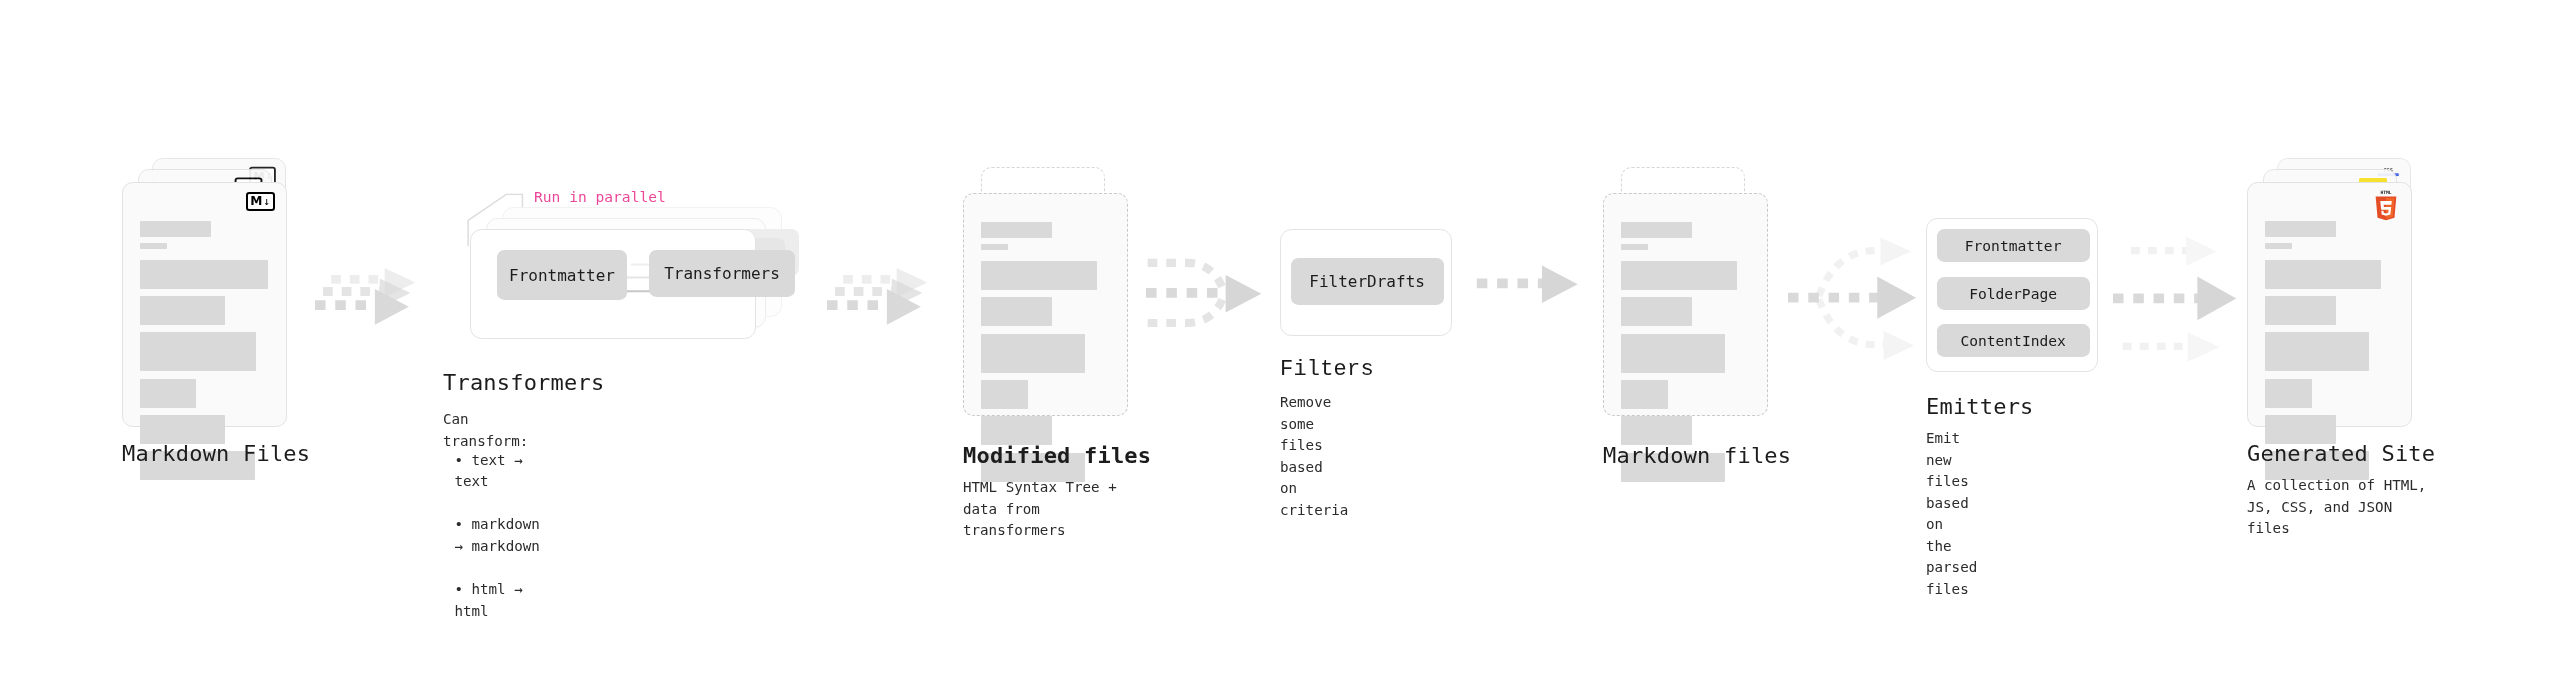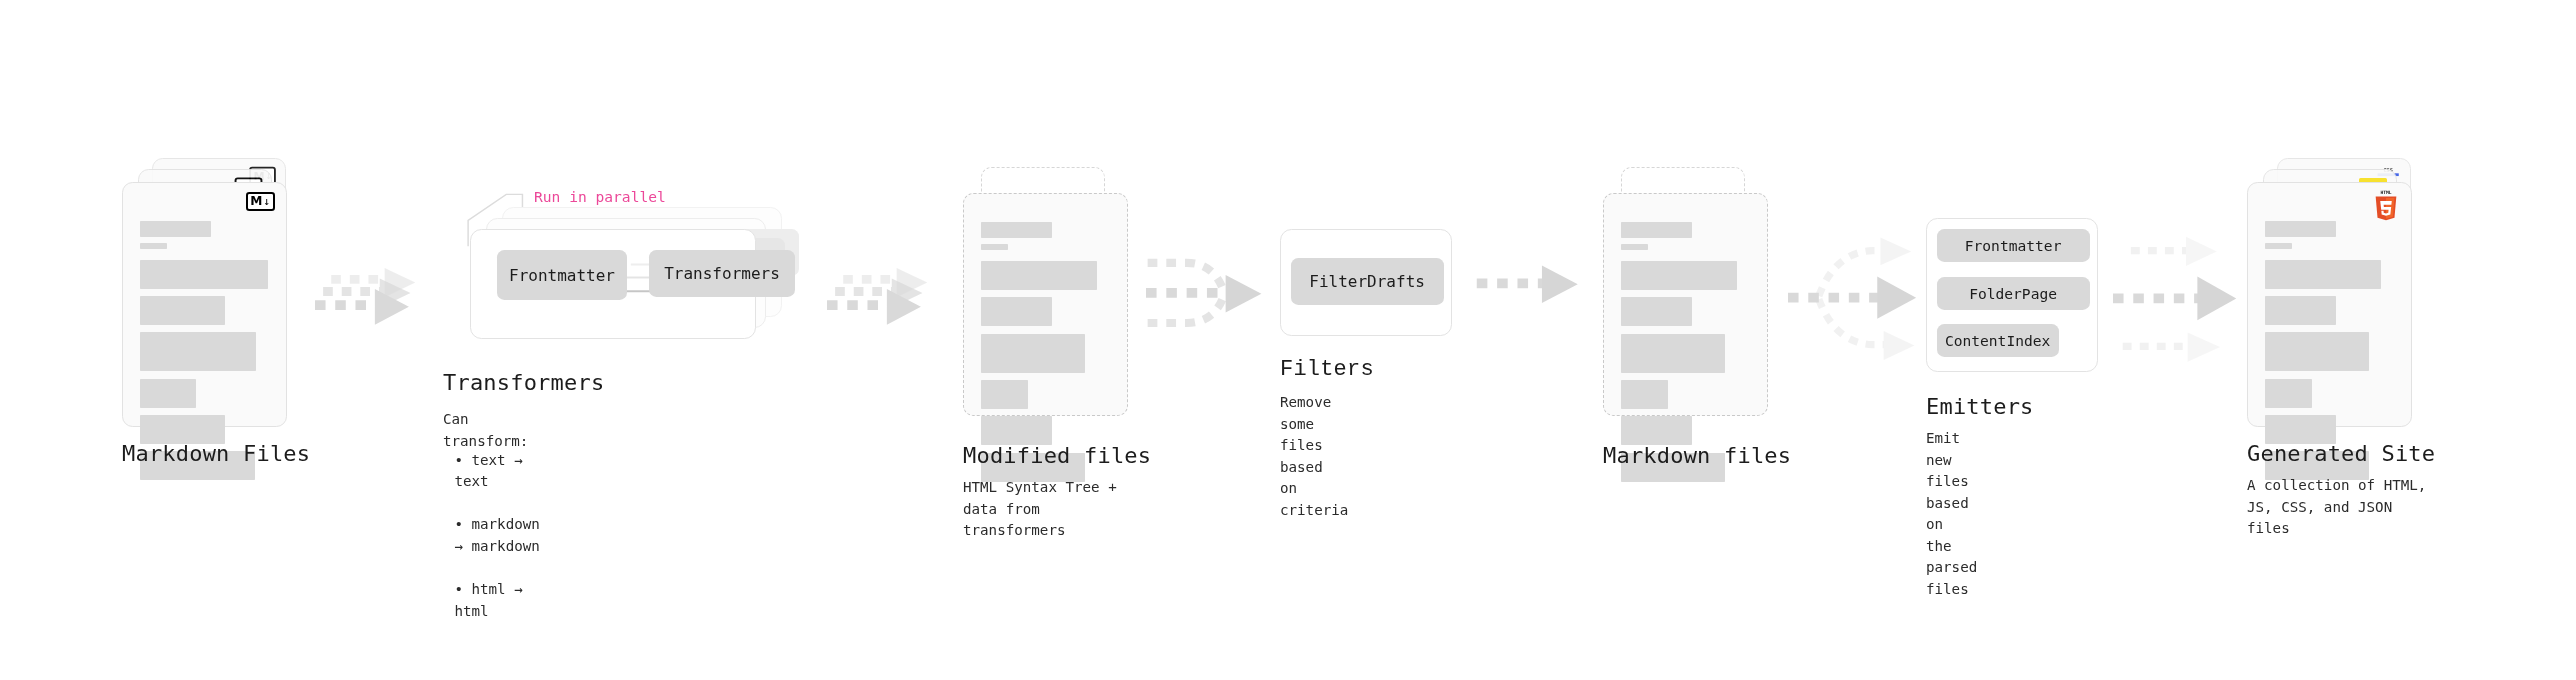--- a/index.html
+++ b/index.html
@@ -278,21 +278,21 @@
           <div class="doc-line tall" style="width:89%;"></div>
           <div class="doc-line tall" style="width:54%;"></div>
           <div class="doc-line tall2" style="width:80%;"></div>
           <div class="doc-line tall" style="width:36%;"></div>
           <div class="doc-line tall" style="width:54%;"></div>
           <div class="doc-line tall" style="width:80%;"></div>
         </div>
       </div>
     </div>
 
-    <div class="stage-label" style="position:absolute; left:0px; top:276px;">Modified files</div>
+    <div class="stage-label" style="position:absolute; left:0px; top:276px;font-weight:bold;">Modified files</div>
     <div class="stage-sub" style="position:absolute; left:0px; top:310px;">HTML Syntax Tree +
 data from transformers</div>
   </div>
 
   <svg width="130" height="106" style="left:1146px; top:248px;" viewBox="0 0 160 130">
     <g>
       <path d="M 2 18 L 50 18 Q 84 18 96 54" fill="none" stroke="#e4e4e4" stroke-width="10" stroke-dasharray="12 11"></path>
       <path d="M 2 92 L 50 92 Q 84 92 96 58" fill="none" stroke="#e4e4e4" stroke-width="10" stroke-dasharray="12 11"></path>
       <line x1="0" y1="55" x2="104" y2="55" stroke="#d9d9d9" stroke-width="12" stroke-dasharray="13 12"></line>
       <polygon points="98,33 142,56 98,79" fill="#d6d6d6"></polygon>
@@ -350,21 +350,21 @@
 
       <line x1="0" y1="94" x2="120" y2="94" stroke="#d9d9d9" stroke-width="12" stroke-dasharray="13 12"></line>
       <polygon points="110,68 158,94 110,120" fill="#d6d6d6"></polygon>
     </g>
   </svg>
 
   <div class="stage-col" style="left:1926px; top:218px;">
     <div class="proc-box" style="left:0px; top:0px; width:172px; height:154px;"></div>
     <div class="pill" style="left:10.6px; top:11.4px; width:153px; height:32.5px; font-size:14.6px;">Frontmatter</div>
     <div class="pill" style="left:10.6px; top:59px; width:153px; height:32.5px; font-size:14.6px;">FolderPage</div>
-    <div class="pill" style="left:10.6px; top:106px; width:122px; height:32.5px; font-size:14.6px;">ContentIndex</div>
+    <div class="pill" style="left:10.6px; top:106px; width:153px; height:32.5px; font-size:14.6px;">ContentIndex</div>
 
     <div class="stage-label" style="position:absolute; left:0px; top:176px;">Emitters</div>
     <div class="stage-sub" style="position:absolute; left:0px; top:210px;">Emit new files based on
 the parsed files</div>
   </div>
 
   <svg width="146" height="163" style="left:2113px; top:221px;" viewBox="0 0 180 200">
     <g>
       <g opacity="0.45">
         <line x1="22" y1="36" x2="96" y2="36" stroke="#e2e2e2" stroke-width="9" stroke-dasharray="11 10"></line>

